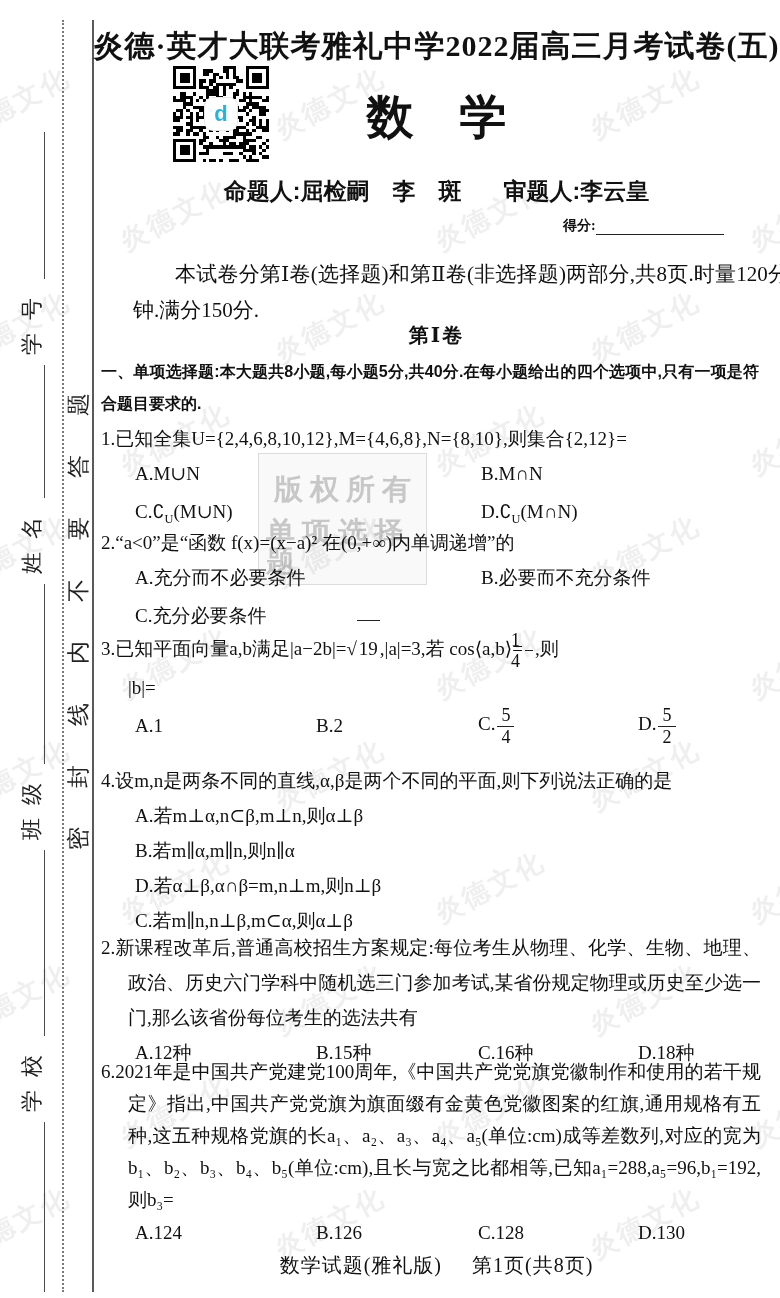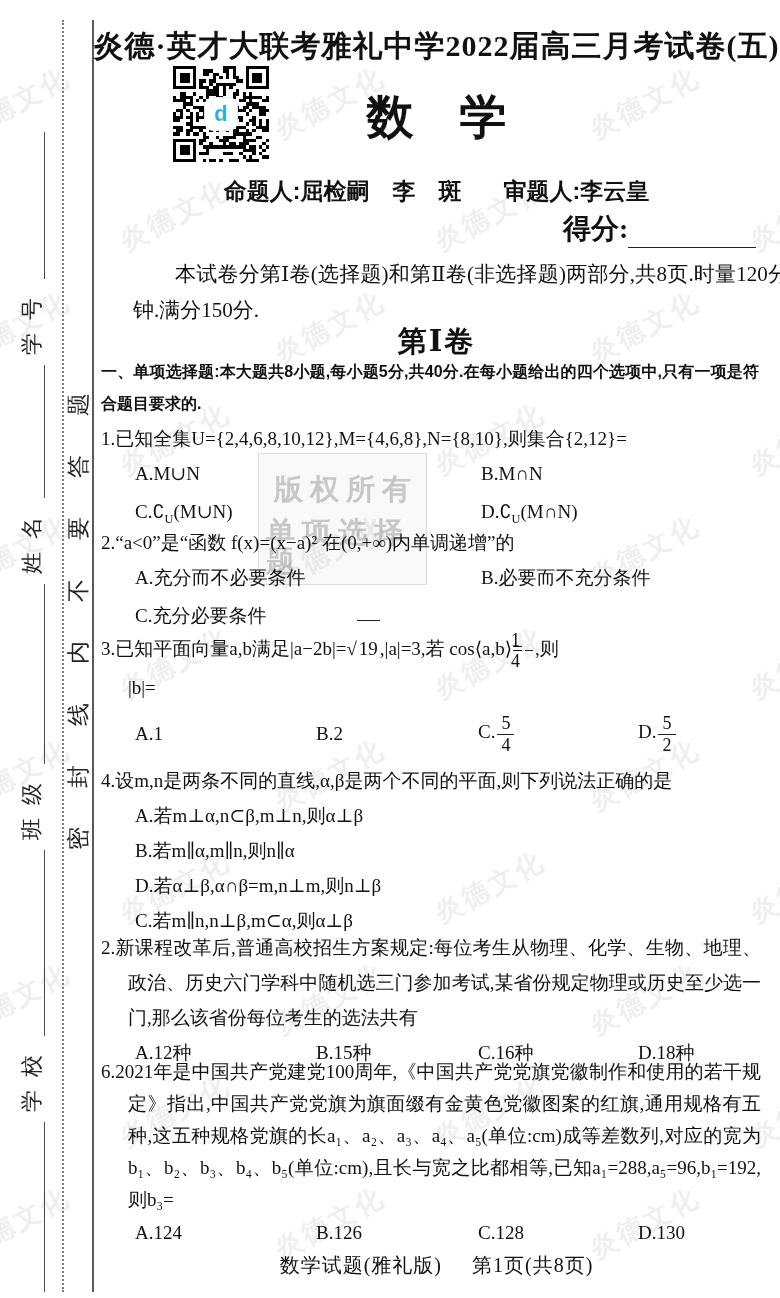--- a/index.html
+++ b/index.html
@@ -35,24 +35,24 @@
   .qr-wrap{position:absolute;left:80px;top:66px;width:96px;height:96px;}
   .qr-wrap svg{width:96px;height:96px;display:block;}
   .qr-logo{position:absolute;left:32px;top:32px;width:32px;height:32px;background:#fff;
       border-radius:8px;box-shadow:0 0 0 1px #e8e8e8;display:flex;align-items:center;justify-content:center;
       font-family:"Liberation Sans","DejaVu Sans",sans-serif;font-weight:bold;font-size:22px;color:#28b3dd;}
   .subject{position:absolute;top:86px;left:0;width:100%;text-align:center;
       font-size:47px;font-weight:bold;letter-spacing:46px;padding-left:46px;box-sizing:border-box;}
   .people{position:absolute;top:176px;left:0;width:100%;display:flex;justify-content:center;gap:42px;
       font-family:"Liberation Sans","DejaVu Sans",sans-serif;font-weight:bold;font-size:23px;white-space:nowrap;}
   .score{position:absolute;top:210px;left:470px;display:flex;align-items:flex-end;}
-  .score .slabel{font-family:Liberation Serif, serif;font-weight:bold;font-size:28px;}
+  .score .slabel{font-family:Liberation Serif, serif;font-weight:bold;font-size:14px;}
   .score .sblank{width:128px;border-bottom:1.6px solid #222;height:24px;}
   .intro{position:absolute;top:256px;left:8px;width:656px;font-size:21px;line-height:36px;text-indent:2em;text-align:justify;margin-left:32px;}
-  .part-title{position:absolute;top:322px;left:0;width:100%;text-align:center;font-size:29px;font-weight:bold;letter-spacing:2px;}
+  .part-title{position:absolute;top:322px;left:0;width:100%;text-align:center;font-size:20px;font-weight:bold;letter-spacing:2px;}
   .sec-title{position:absolute;top:356px;left:8px;width:658px;font-family:"Liberation Sans","DejaVu Sans",sans-serif;
       font-weight:bold;font-size:16px;line-height:32px;text-align:justify;}
   .q{position:absolute;left:8px;width:660px;font-size:19px;line-height:34px;}
   .stem{padding-left:27px;text-indent:-27px;text-align:justify;}
   .opts{margin-left:34px;display:grid;}
   .cols2{grid-template-columns:346px auto;row-gap:2px;line-height:36px;}
   .cols4{grid-template-columns:181px 162px 160px auto;align-items:center;line-height:36px;}
   .optline{margin-left:34px;line-height:35px;}
   .frac{display:inline-flex;flex-direction:column;text-align:center;vertical-align:middle;
       line-height:1.12;font-size:0.95em;margin:0 2px;}
@@ -455,21 +455,21 @@
     </div>
 
     <div class="q" style="top:630px">
       <div class="stem" style="white-space:nowrap">
         <span>3.已知平面向量a,b满足|a−2b|=</span><span class="sqrt">√<span class="rad">19</span></span><span>,|a|=3,若 cos⟨a,b⟩=</span><span class="frac">
             <span class="fnum">1</span>
             <span class="fden">4</span>
           </span><span>,则</span>
       </div>
       <div style="padding-left:27px;line-height:34px">|b|=</div>
-      <div class="opts cols4" style="margin-top:8px;line-height:1.2">
+      <div class="opts cols4" style="line-height:1.2">
         <span>A.1</span>
         <span>B.2</span>
         <span><span>C.</span><span class="frac">
               <span class="fnum">5</span>
               <span class="fden">4</span>
             </span></span>
         <span><span>D.</span><span class="frac">
               <span class="fnum">5</span>
               <span class="fden">2</span>
             </span></span>

